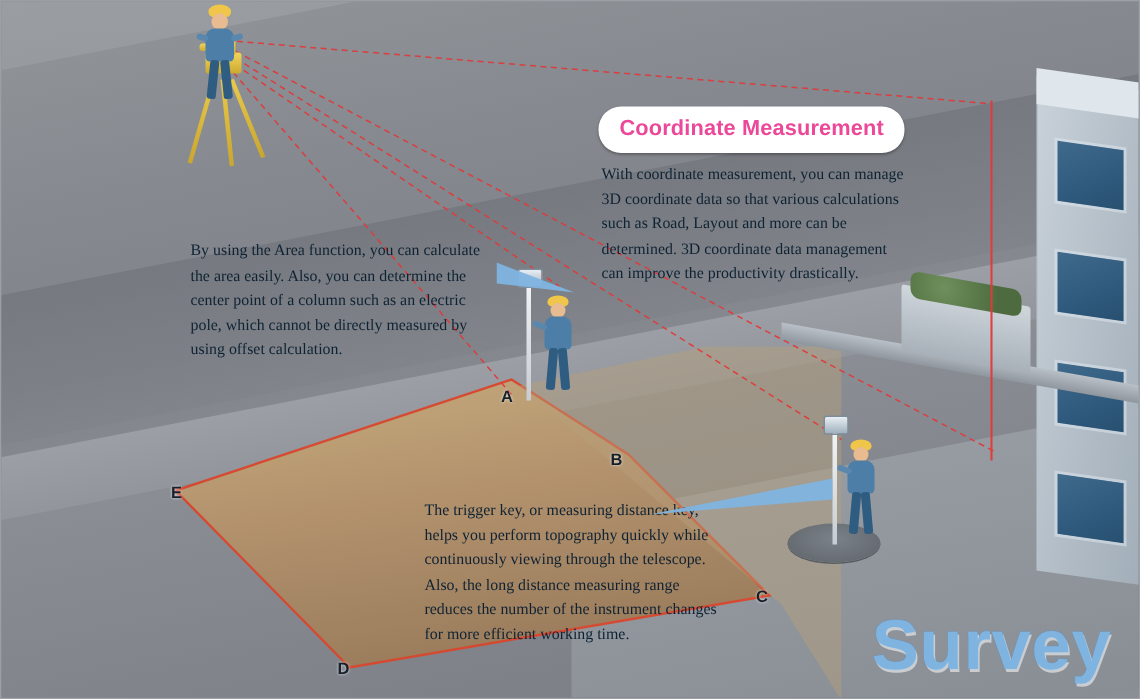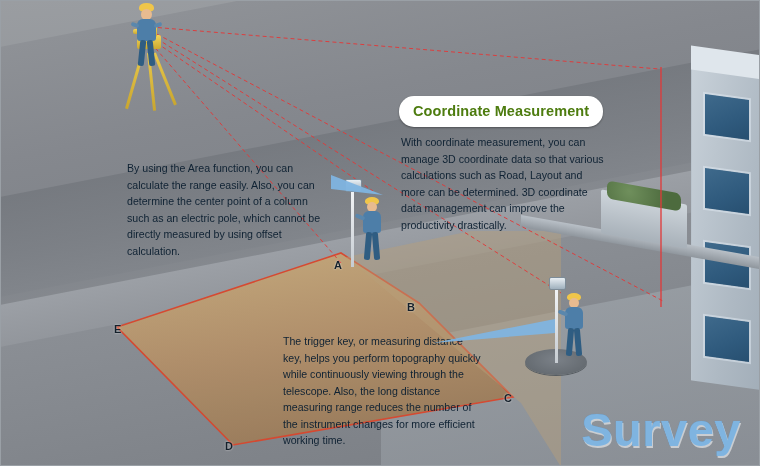--- a/index.html
+++ b/index.html
@@ -152,37 +152,37 @@
     background: linear-gradient(180deg, #e8eef3 0%, #9fb0bd 100%);
     border: 1px solid #7d8c98;
     border-radius: 2px;
   }
 
   
   .callout { position: absolute; }
   .callout-title {
     display: inline-block;
     background: #ffffff;
-    color: #4d7c0f;
+    color: #ec4899;
     font-weight: bold;
     font-size: 14.5px;
     letter-spacing: .1px;
     padding: 7px 14px 8px 14px;
     border-radius: 15px;
     box-shadow: 0 1px 2px rgba(0,0,0,.35);
     white-space: nowrap;
-    margin-top: 25px;
   }
   .callout-body {
     font-size: 10.6px;
     line-height: 16.5px;
     color: #0f2233;
     width: 205px;
     margin-top: 7px;
     padding-left: 2px;
+    font-family: Liberation Serif, serif;
   }
   .callout-body.wide { width: 200px; }
 
   
   .pointer { position: absolute; }
 
   
   .pt-label {
     position: absolute;
     font-size: 11px;
@@ -298,21 +298,21 @@
   <div class="pt-label" style="left:503px; top:391px;">C</div>
   <div class="pt-label" style="left:224px; top:439px;">D</div>
   <div class="pt-label" style="left:113px; top:322px;">E</div>
 
   <div class="callout" style="left:398px; top:70px;">
     <div class="callout-title">Coordinate Measurement</div>
     <div class="callout-body">With coordinate measurement, you can manage 3D coordinate data so that various calculations such as Road, Layout and more can be determined. 3D coordinate data management can improve the productivity drastically.</div>
   </div>
 
   <div class="callout" style="left:124px; top:152px;">
-    <div class="callout-body">By using the Area function, you can calculate the range easily. Also, you can determine the center point of a column such as an electric pole, which cannot be directly measured by using offset calculation.</div>
+    <div class="callout-body">By using the Area function, you can calculate the area easily. Also, you can determine the center point of a column such as an electric pole, which cannot be directly measured by using offset calculation.</div>
   </div>
   <svg class="pointer" style="left:330px; top:168px; width:60px; height:40px;" viewBox="0 0 60 40">
     <polygon points="0,6 52,26 0,20" fill="#7fb4e0" opacity="0.95"></polygon>
   </svg>
 
   <div class="callout" style="left:280px; top:325px;">
     <div class="callout-body wide">The trigger key, or measuring distance key, helps you perform topography quickly while continuously viewing through the telescope. Also, the long distance measuring range reduces the number of the instrument changes for more efficient working time.</div>
   </div>
   <svg class="pointer" style="left:424px; top:316px; width:130px; height:40px;" viewBox="0 0 130 40">
     <polygon points="130,2 8,26 130,16" fill="#7fb4e0" opacity="0.95"></polygon>

